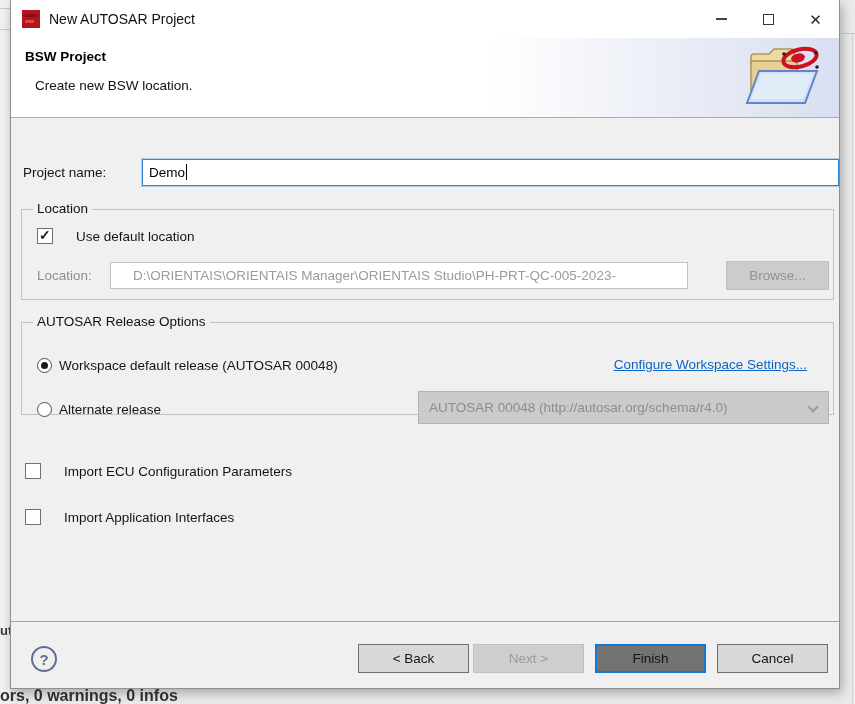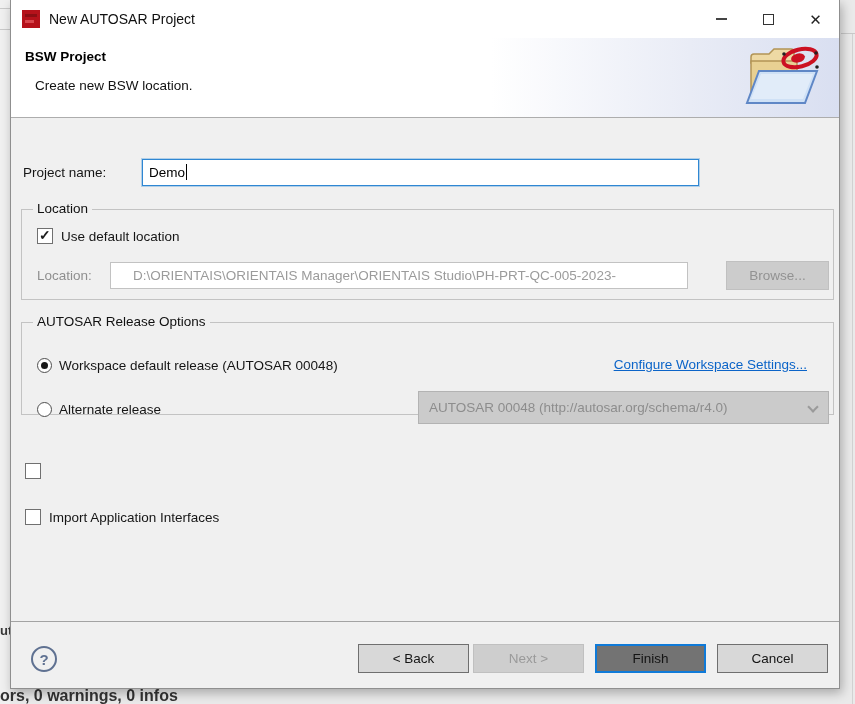--- a/index.html
+++ b/index.html
@@ -34,31 +34,31 @@
             background:linear-gradient(to right,#ffffff 58%, #e9ecf6 82%, #d9dff1 100%); }
   .header-title { position:absolute; left:14px; top:11px; font-size:13.5px; font-weight:bold; color:#000; }
   .header-sub { position:absolute; left:24px; top:40px; font-size:13.5px; color:#111; }
   .wizard-icon { position:absolute; right:10px; top:3px; }
 
   
   .content { position:relative; flex:1 1 auto; background:#f0f0f0; }
   .lbl { font-size:13.5px; color:#151515; white-space:nowrap; }
 
   .project-label { position:absolute; left:12px; top:41px; height:27px; line-height:27px; }
-  .project-input { position:absolute; left:131px; top:41px; width:557px; height:27px;
+  .project-input { position:absolute; left:131px; top:41px; width:697px; height:27px;
                    background:#fff; border:1px solid #2f87d3; outline:1px solid rgba(62,146,214,.35);
                    font-size:13.5px; line-height:25px; padding:0 6px; color:#000; }
   .caret { display:inline-block; width:1px; height:16px; background:#000; margin-left:1px; vertical-align:-3px; }
 
   .groupbox { position:absolute; border:1px solid #c3c3c3; }
   .group-legend { position:absolute; top:-9px; left:11px; background:#f0f0f0; padding:0 4px; font-size:13.5px; color:#101010; white-space:nowrap; }
   .group-location { left:10px; top:91px;  width:813px; height:91px; }
   .group-release  { left:10px; top:204px; width:813px; height:93px; }
 
-  .check-row { position:absolute; display:flex; align-items:center; gap:8px; height:18px; }
+  .check-row { position:absolute; display:flex; align-items:center; gap:23px; height:18px; }
   .checkbox { width:16px; height:16px; background:#fff; border:1px solid #707070; position:relative; flex:0 0 auto; }
   .checkbox.checked::after { content:"✓"; position:absolute; left:1px; top:-2px; font-size:14px; font-weight:bold; color:#1d1d1d; }
 
   .loc-label { position:absolute; left:15px; top:52px; height:27px; line-height:27px; color:#8f8f8f; font-size:13.5px; }
   .loc-input { position:absolute; left:88px; top:52px; width:578px; height:27px; background:#fff; border:1px solid #c2c2c2;
                color:#9b9b9b; font-size:13.5px; line-height:25px; padding:0 22px; white-space:nowrap; overflow:hidden; }
   .btn { font-size:13.5px; text-align:center; cursor:default; }
   .browse-btn { position:absolute; left:665px; top:51px; width:103px; height:29px; line-height:27px;
                 background:#cccccc; border:1px solid #c0c0c0; color:#929292;margin-left:39px; }
 
@@ -171,20 +171,21 @@
         <span class="lbl">Alternate release</span>
       </div>
       <div class="combo">
         <span>AUTOSAR 00048 (http://autosar.org/schema/r4.0)</span>
         <span class="combo-chevron"></span>
       </div>
     </div>
 
     <div class="check-row chk-ecu">
       <span class="checkbox"></span>
+      <span class="lbl">Import ECU Configuration Parameters</span>
     </div>
     <div class="check-row chk-app">
       <span class="checkbox"></span>
       <span class="lbl">Import Application Interfaces</span>
     </div>
 
   </div>
 
   <div class="footer">
     <div class="help-btn">

